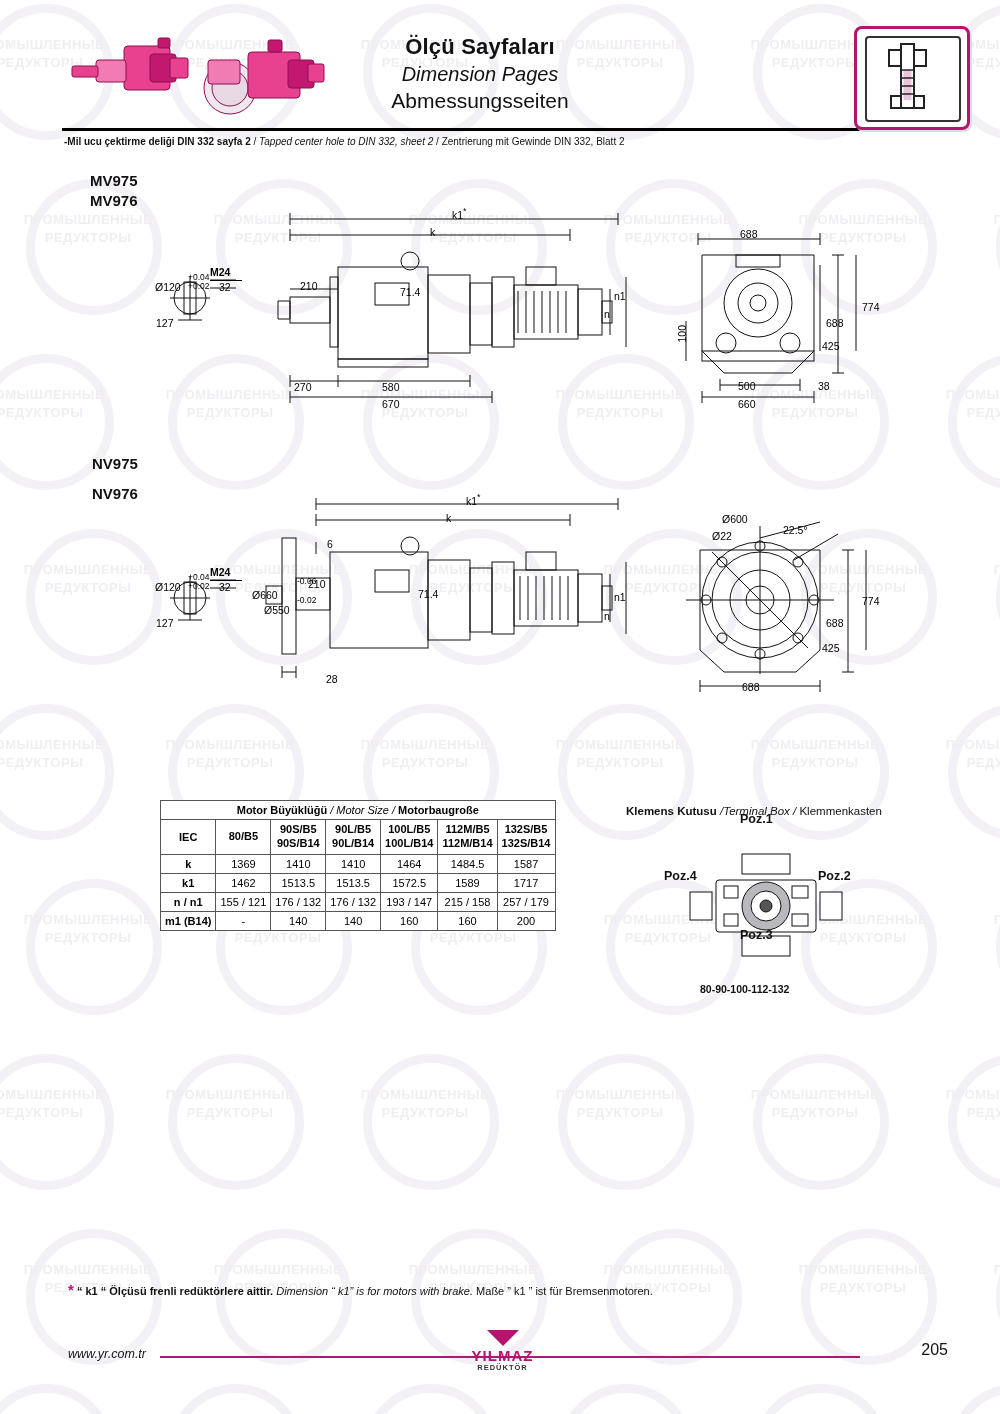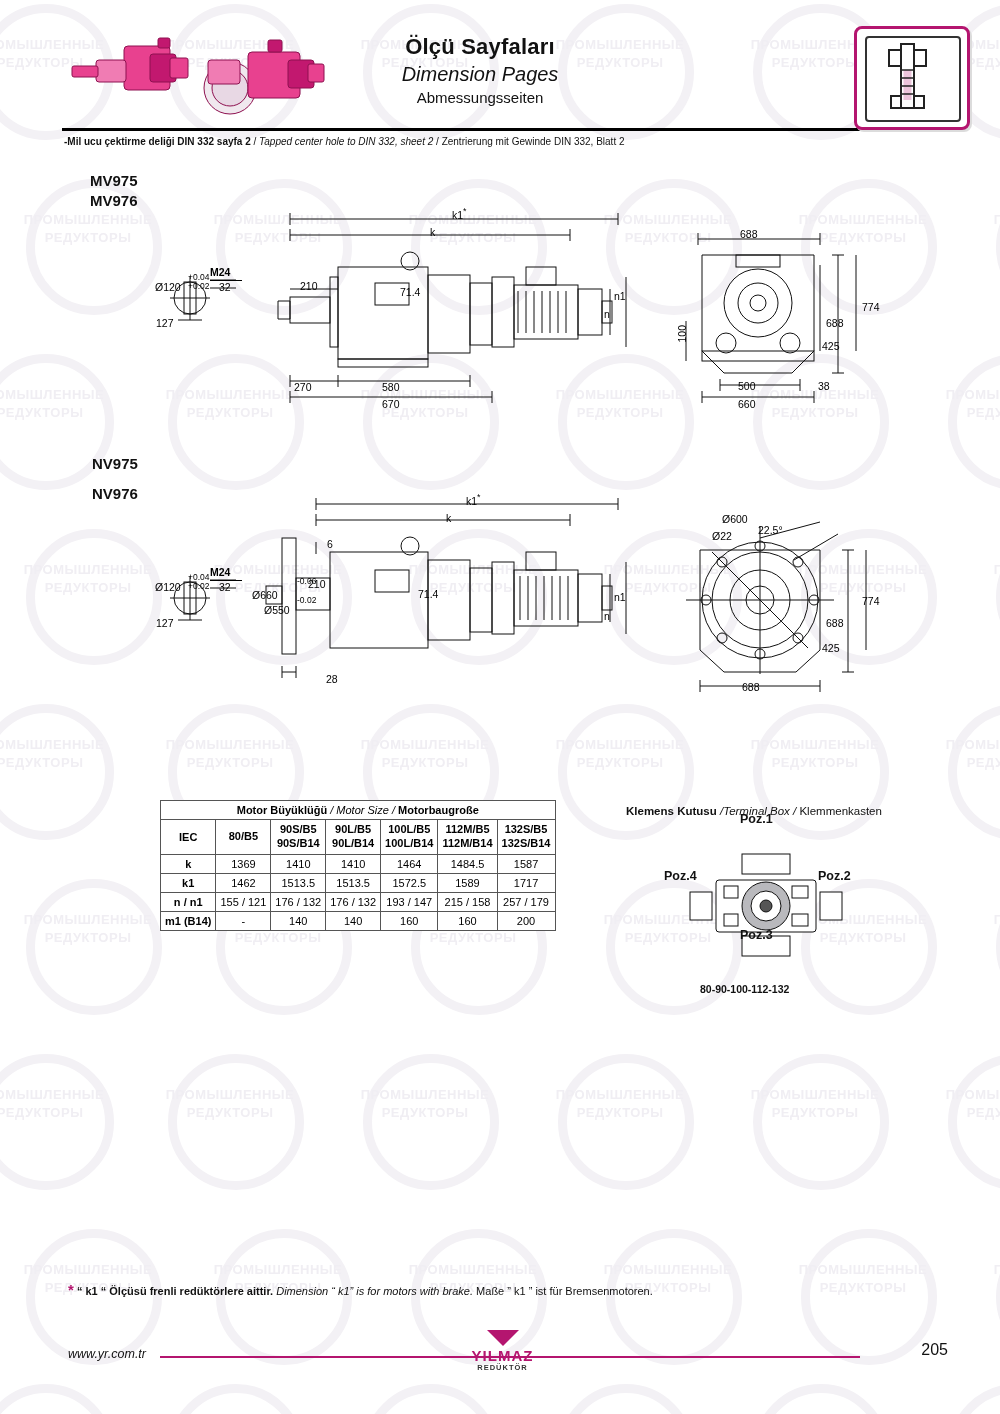--- a/index.html
+++ b/index.html
@@ -16,21 +16,21 @@
     position:absolute;border:9px solid #f3f1f5;border-radius:50%;
     pointer-events:none;z-index:0;
   }
   .layer{position:absolute;z-index:2;}
 
   
   .hdr-rule{position:absolute;left:62px;top:128px;width:810px;height:3px;background:#000;}
   .hdr-title{position:absolute;left:300px;top:34px;width:360px;text-align:center;}
   .hdr-title .t1{font-size:22px;font-weight:bold;letter-spacing:.2px;}
   .hdr-title .t2{font-size:20px;font-style:italic;margin-top:3px;}
-  .hdr-title .t3{font-size:15px;margin-top:3px;}
+  .hdr-title .t3{font-size:21px;margin-top:3px;}
   .hdr-sub{position:absolute;left:64px;top:136px;font-size:10px;}
   .hdr-sub b{font-weight:bold;}
   .hdr-sub i{font-style:italic;}
 
   .caliper-box{
     position:absolute;right:30px;top:26px;width:110px;height:98px;
     border:3px solid #b4156f;border-radius:8px;background:#fff;
     box-shadow:2px 2px 0 #dcdcdc;
   }
   .caliper-inner{position:absolute;left:8px;top:7px;width:92px;height:82px;border:2px solid #333;border-radius:4px;}
@@ -514,21 +514,21 @@
         <line x1="182" y1="164" x2="194" y2="164"></line>
       <line x1="206" y1="42" x2="206" y2="142"></line>
       <line x1="40" y1="178" x2="160" y2="178"></line>
         <line x1="40" y1="172" x2="40" y2="184"></line>
         <line x1="160" y1="172" x2="160" y2="184"></line>
     </g>
   </svg>
 </div>
 <div class="layer dim" style="left:722px;top:513px;">Ø600</div>
 <div class="layer dim" style="left:712px;top:530px;">Ø22</div>
-<div class="layer dim" style="left:758px;top:524px;">22.5°</div>
+<div class="layer dim" style="left:783px;top:524px;">22.5°</div>
 <div class="layer dim" style="left:862px;top:595px;">774</div>
 <div class="layer dim" style="left:826px;top:617px;">688</div>
 <div class="layer dim" style="left:822px;top:642px;">425</div>
 <div class="layer dim" style="left:742px;top:681px;">688</div>
 
 <table class="tbl layer">
   <tbody>
       <tr>
     <td class="hdr1" colspan="7">
       <span>Motor Büyüklüğü</span>

